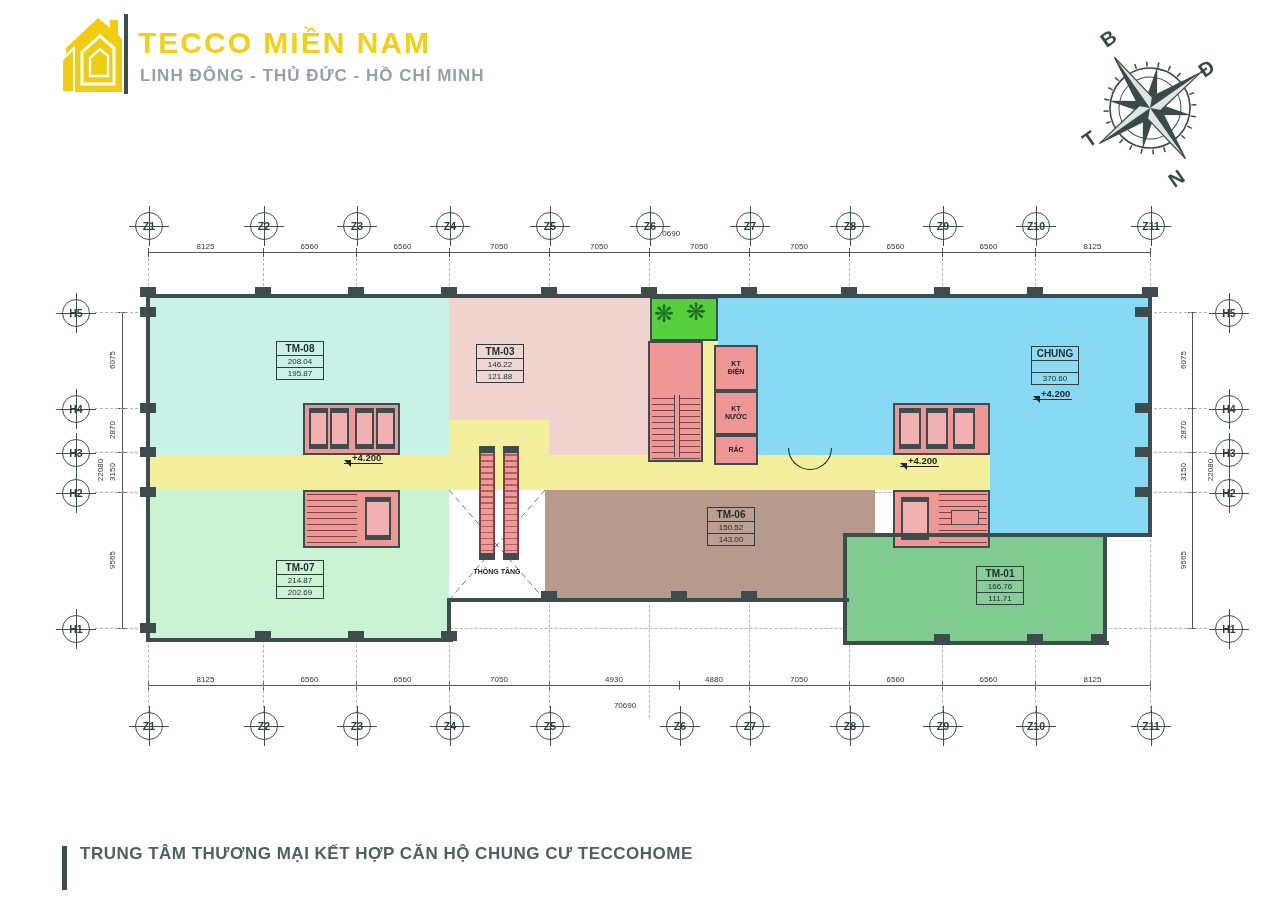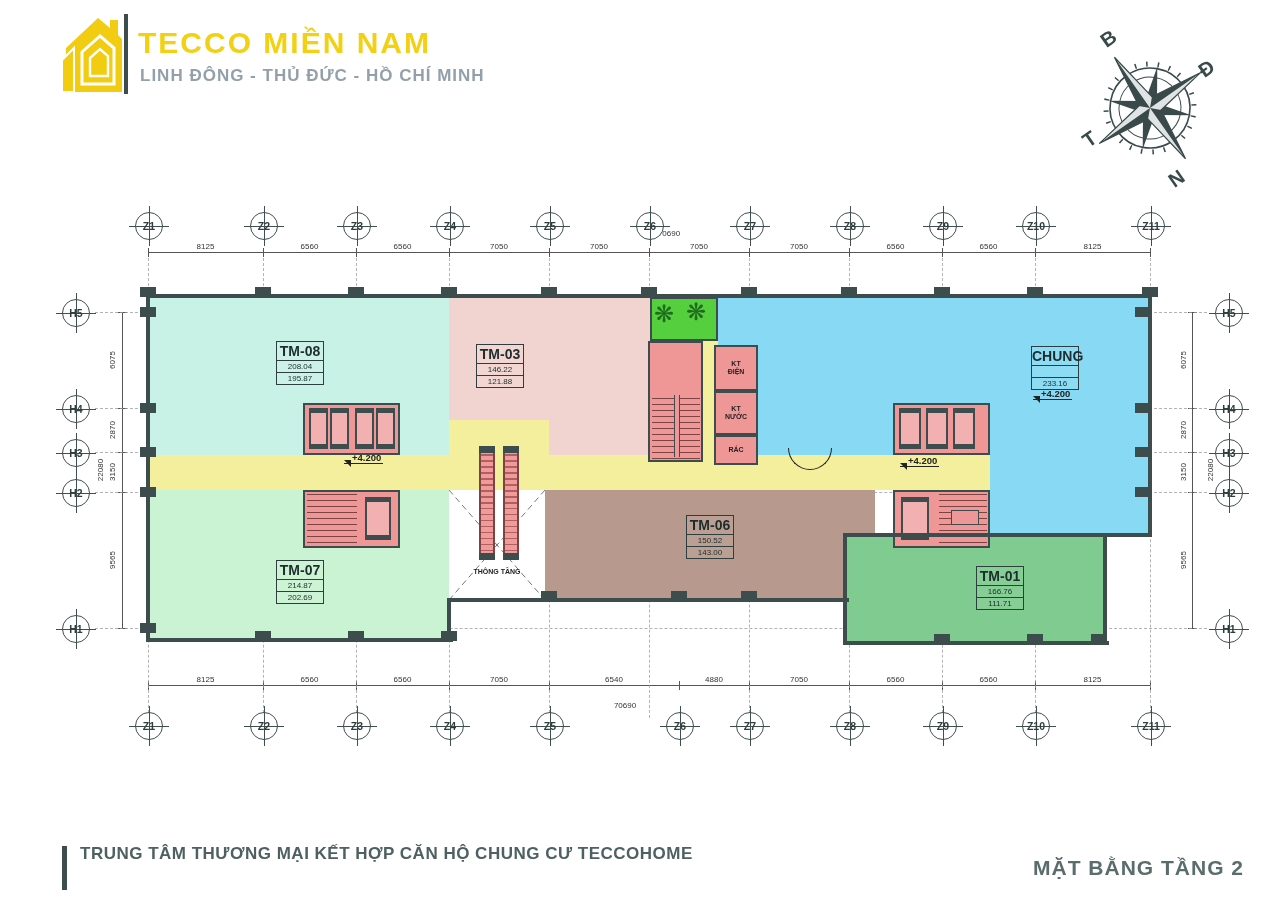--- a/index.html
+++ b/index.html
@@ -41,21 +41,21 @@
         background:repeating-linear-gradient(0deg,#7d4343 0 1px,#ef9797 1px 6px);}
   .escalator{position:absolute;width:16px;box-sizing:border-box;z-index:13;
         border-left:2px solid #7d4343;border-right:2px solid #7d4343;
         background:repeating-linear-gradient(180deg,#b06060 0 1.5px,#f09a9a 1.5px 6px);}
   .escalator::before,.escalator::after{content:"";position:absolute;left:-2px;right:-2px;height:7px;
         background:#3d4d4d;}
   .escalator::before{top:-2px;} .escalator::after{bottom:-2px;}
   
   .unitbox{position:absolute;box-sizing:border-box;border:1.6px solid #2e3e3e;z-index:20;
         width:48px;text-align:center;color:#1d2d2d;background:rgba(255,255,255,0.06);}
-  .unitbox .u-name{font-size:14px;font-weight:bold;border-bottom:1px solid #2e3e3e;padding:1px 0;}
+  .unitbox .u-name{font-size:10px;font-weight:bold;border-bottom:1px solid #2e3e3e;padding:1px 0;}
   .unitbox .u-val{font-size:8px;padding:1px 0;min-height:9px;}
   .unitbox .u-val + .u-val{border-top:1px solid #2e3e3e;}
   .level-mark{position:absolute;font-size:9.5px;font-weight:bold;color:#222;z-index:21;
         border-bottom:1.2px solid #222;padding:0 2px 0 8px;}
   .level-mark::before{content:"";position:absolute;left:0;bottom:-4px;border-left:7px solid transparent;
         border-right:0 solid transparent;border-top:7px solid #222;}
   .small-room-label{position:absolute;font-size:7px;font-weight:bold;color:#222;text-align:center;
         line-height:8px;z-index:21;transform:translate(-50%,-50%);white-space:pre-line;}
   .tree{position:absolute;font-size:24px;color:#1e6b1e;z-index:13;line-height:24px;}
   .door-arc{position:absolute;width:22px;height:22px;box-sizing:border-box;z-index:13;}
@@ -276,21 +276,21 @@
       <div class="dim-text" style="left:599px;top:242px;">7050</div>
       <div class="dim-text" style="left:699px;top:242px;">7050</div>
       <div class="dim-text" style="left:799px;top:242px;">7050</div>
       <div class="dim-text" style="left:895.5px;top:242px;">6560</div>
       <div class="dim-text" style="left:988.5px;top:242px;">6560</div>
       <div class="dim-text" style="left:1092.5px;top:242px;">8125</div>
       <div class="dim-text" style="left:205.5px;top:675px;">8125</div>
       <div class="dim-text" style="left:309.5px;top:675px;">6560</div>
       <div class="dim-text" style="left:402.5px;top:675px;">6560</div>
       <div class="dim-text" style="left:499px;top:675px;">7050</div>
-      <div class="dim-text" style="left:614px;top:675px;">6540</div>
+      <div class="dim-text" style="left:614px;top:675px;">4930</div>
       <div class="dim-text" style="left:714px;top:675px;">4880</div>
       <div class="dim-text" style="left:799px;top:675px;">7050</div>
       <div class="dim-text" style="left:895.5px;top:675px;">6560</div>
       <div class="dim-text" style="left:988.5px;top:675px;">6560</div>
       <div class="dim-text" style="left:1092.5px;top:675px;">8125</div>
       <div class="dim-text-rot" style="left:112px;top:360px;">6075</div>
       <div class="dim-text-rot" style="left:1183px;top:360px;">6075</div>
       <div class="dim-text-rot" style="left:112px;top:430px;">2870</div>
       <div class="dim-text-rot" style="left:1183px;top:430px;">2870</div>
       <div class="dim-text-rot" style="left:112px;top:472px;">3150</div>
@@ -307,28 +307,28 @@
         <div class="u-val">195.87</div>
       </div>
       <div class="unitbox" style="left:476px;top:344px;">
         <div class="u-name">TM-03</div>
         <div class="u-val">146.22</div>
         <div class="u-val">121.88</div>
       </div>
       <div class="unitbox" style="left:1031px;top:346px;">
         <div class="u-name">CHUNG</div>
         <div class="u-val"></div>
-        <div class="u-val">233.16</div>
+        <div class="u-val">370.60</div>
       </div>
       <div class="unitbox" style="left:276px;top:560px;">
         <div class="u-name">TM-07</div>
         <div class="u-val">214.87</div>
         <div class="u-val">202.69</div>
       </div>
-      <div class="unitbox" style="left:686px;top:507px;margin-top:8px;">
+      <div class="unitbox" style="left:707px;top:507px;">
         <div class="u-name">TM-06</div>
         <div class="u-val">150.52</div>
         <div class="u-val">143.00</div>
       </div>
       <div class="unitbox" style="left:976px;top:566px;">
         <div class="u-name">TM-01</div>
         <div class="u-val">166.76</div>
         <div class="u-val">111.71</div>
       </div>
       <div class="col" style="left:140px;top:287px;width:16px;height:10px;"></div>
@@ -357,14 +357,13 @@
       <div class="col" style="left:140px;top:487px;width:16px;height:10px;"></div>
       <div class="col" style="left:140px;top:623px;width:16px;height:10px;"></div>
       <div class="col" style="left:1135px;top:307px;width:16px;height:10px;"></div>
       <div class="col" style="left:1135px;top:403px;width:16px;height:10px;"></div>
       <div class="col" style="left:1135px;top:447px;width:16px;height:10px;"></div>
       <div class="col" style="left:1135px;top:487px;width:16px;height:10px;"></div>
     </div>
 
   <div id="footer-bar"></div>
   <div class="footer-line" style="top:844px;">TRUNG TÂM THƯƠNG MẠI KẾT HỢP CĂN HỘ CHUNG CƯ TECCOHOME</div>
-  <div id="drawing-title">MẶT BẰNG TẦNG 2</div>
 </div>
 
 </body></html>

